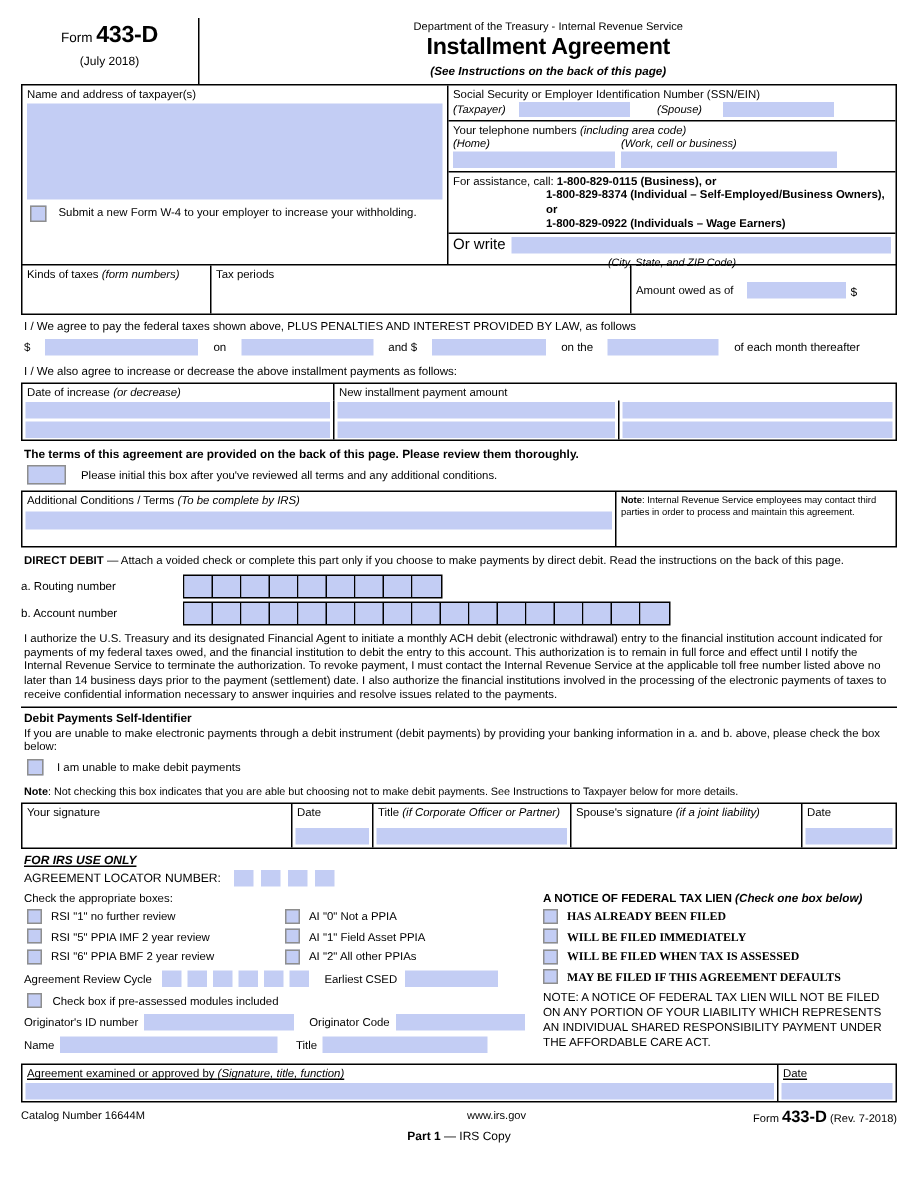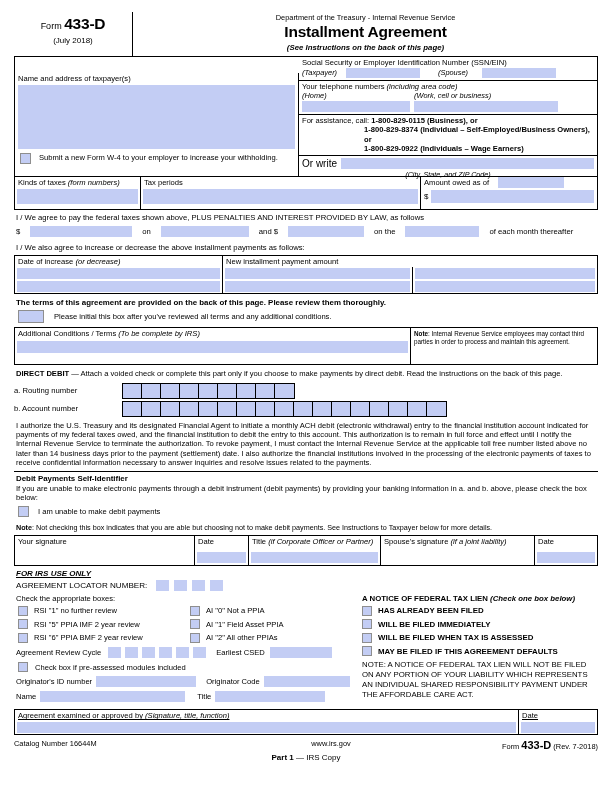--- a/index.html
+++ b/index.html
@@ -30,21 +30,21 @@
   .hdr-left .l1 { font-size: 9px; }
   .hdr-left .l1 b { font-size: 15.5px; letter-spacing: -.2px; }
   .hdr-left .l2 { font-size: 8px; margin-top: 3px; }
   .hdr-right { flex: 1; text-align: center; border-left: 1.4px solid #000; padding-top: 1px; }
   .hdr-right .t1 { font-size: 7.4px; }
   .hdr-right .t2 { font-size: 15.5px; font-weight: bold; letter-spacing: -.2px; margin-top: 1px;}
   .hdr-right .t3 { font-size: 7.8px; font-weight: bold; font-style: italic; margin-top: 2px; }
 
   
   .topblk { display: flex; border: 1.2px solid #000; border-bottom: none; height: 120px; }
-  .tp-left { width: 284px; border-right: 1.2px solid #000; display: flex; flex-direction: column; margin-top: 16px; }
+  .tp-left { width: 284px; border-right: 1.2px solid #000; display: flex; flex-direction: column; }
   .tp-right { flex: 1; display: flex; flex-direction: column; }
   .lbl { padding: 1px 3px 0 3px; font-size: 7.6px; line-height: 9.5px; }
 
   .ssn-sec { border-bottom: 1px solid #000; }
   .ssn-row { display: flex; align-items: center; padding: 0 3px 2px 3px; }
   .ssn-row .tag { font-style: italic; font-size: 7.4px; width: 44px; }
   .ssn-row .fill { height: 10px; }
 
   .tel-sec { border-bottom: 1px solid #000; }
 
@@ -54,21 +54,21 @@
   .orwrite { display: flex; align-items: center; padding: 2px 3px 0 3px; }
   .orwrite .fill { height: 11px; flex: 1; margin-left: 4px; }
   .citystate { text-align: center; font-style: italic; font-size: 7.2px; padding-top: 1px; }
 
   .w4row { display: flex; align-items: flex-start; padding: 4px 3px 2px 5px; }
   .cbox { width: 11px; height: 11px; background: #c3cdf4; border: 1px solid #8e8e8e; flex: none; }
   .w4row .txt { margin-left: 8px; line-height: 9.8px; }
 
   
   .kinds { display: flex; border: 1.2px solid #000; height: 34px; }
-  .kinds > div { display: flex; flex-direction: column; }
+  .kinds > div { display: flex; flex-direction: row; }
   .k1 { width: 126px; border-right: 1.2px solid #000; }
   .k2 { flex: 1; border-right: 1.2px solid #000; }
   .k3 { width: 176px; }
   .amt-top { display: flex; align-items: center; }
   .amt-top .fill { width: 66px; height: 11px; margin-left: 6px; }
   .amt-bot { display: flex; align-items: center; padding: 0 3px; }
   .amt-bot .dollar { font-size: 8px; margin-right: 3px; }
   .amt-bot .fill { flex: 1; height: 13px; }
 
   
@@ -146,21 +146,21 @@
   .arc .csed { margin-left: 10px; }
   .arc .csedfill { width: 62px; height: 11px; background: #c3cdf4; margin-left: 5px; }
   .preass { display: flex; align-items: center; margin: 0 0 4px 4px; }
   .preass .tx { margin-left: 7px; }
   .origrow { display: flex; align-items: center; margin: 0 0 4px 2px; }
   .origrow .lb { white-space: nowrap; }
   .origrow .fl { height: 11px; background: #c3cdf4; margin: 0 4px; }
 
   .lienhdr { font-weight: bold; padding-bottom: 3px; font-size: 7.8px; }
   .lienhdr .it { font-style: italic; }
-  .lienrow { display: flex; align-items: center; margin-bottom: 3.5px; font-weight: bold; font-size: 7.9px; }
+  .lienrow { display: flex; align-items: center; margin-bottom: 3.5px; font-weight: bold; font-size: 7.9px; font-family: Liberation Serif, serif; }
   .lienrow .cb { width: 10px; height: 10px; background: #c3cdf4; border: 1px solid #8e8e8e; flex: none; }
   .lienrow .tx { margin-left: 6px; }
   .liennote { font-size: 7.8px; line-height: 10.2px; }
 
   
   .exam { display: flex; border: 1.2px solid #000; height: 26px; margin-top: 3px; }
   .exam .l { flex: 1; border-right: 1.2px solid #000; display: flex; flex-direction: column; }
   .exam .r { width: 78px; display: flex; flex-direction: column; }
   .exam .hc { padding: 1px 3px; text-decoration: underline; }
   .exam .fc { margin: auto 2px 1px 2px; height: 11px; }

